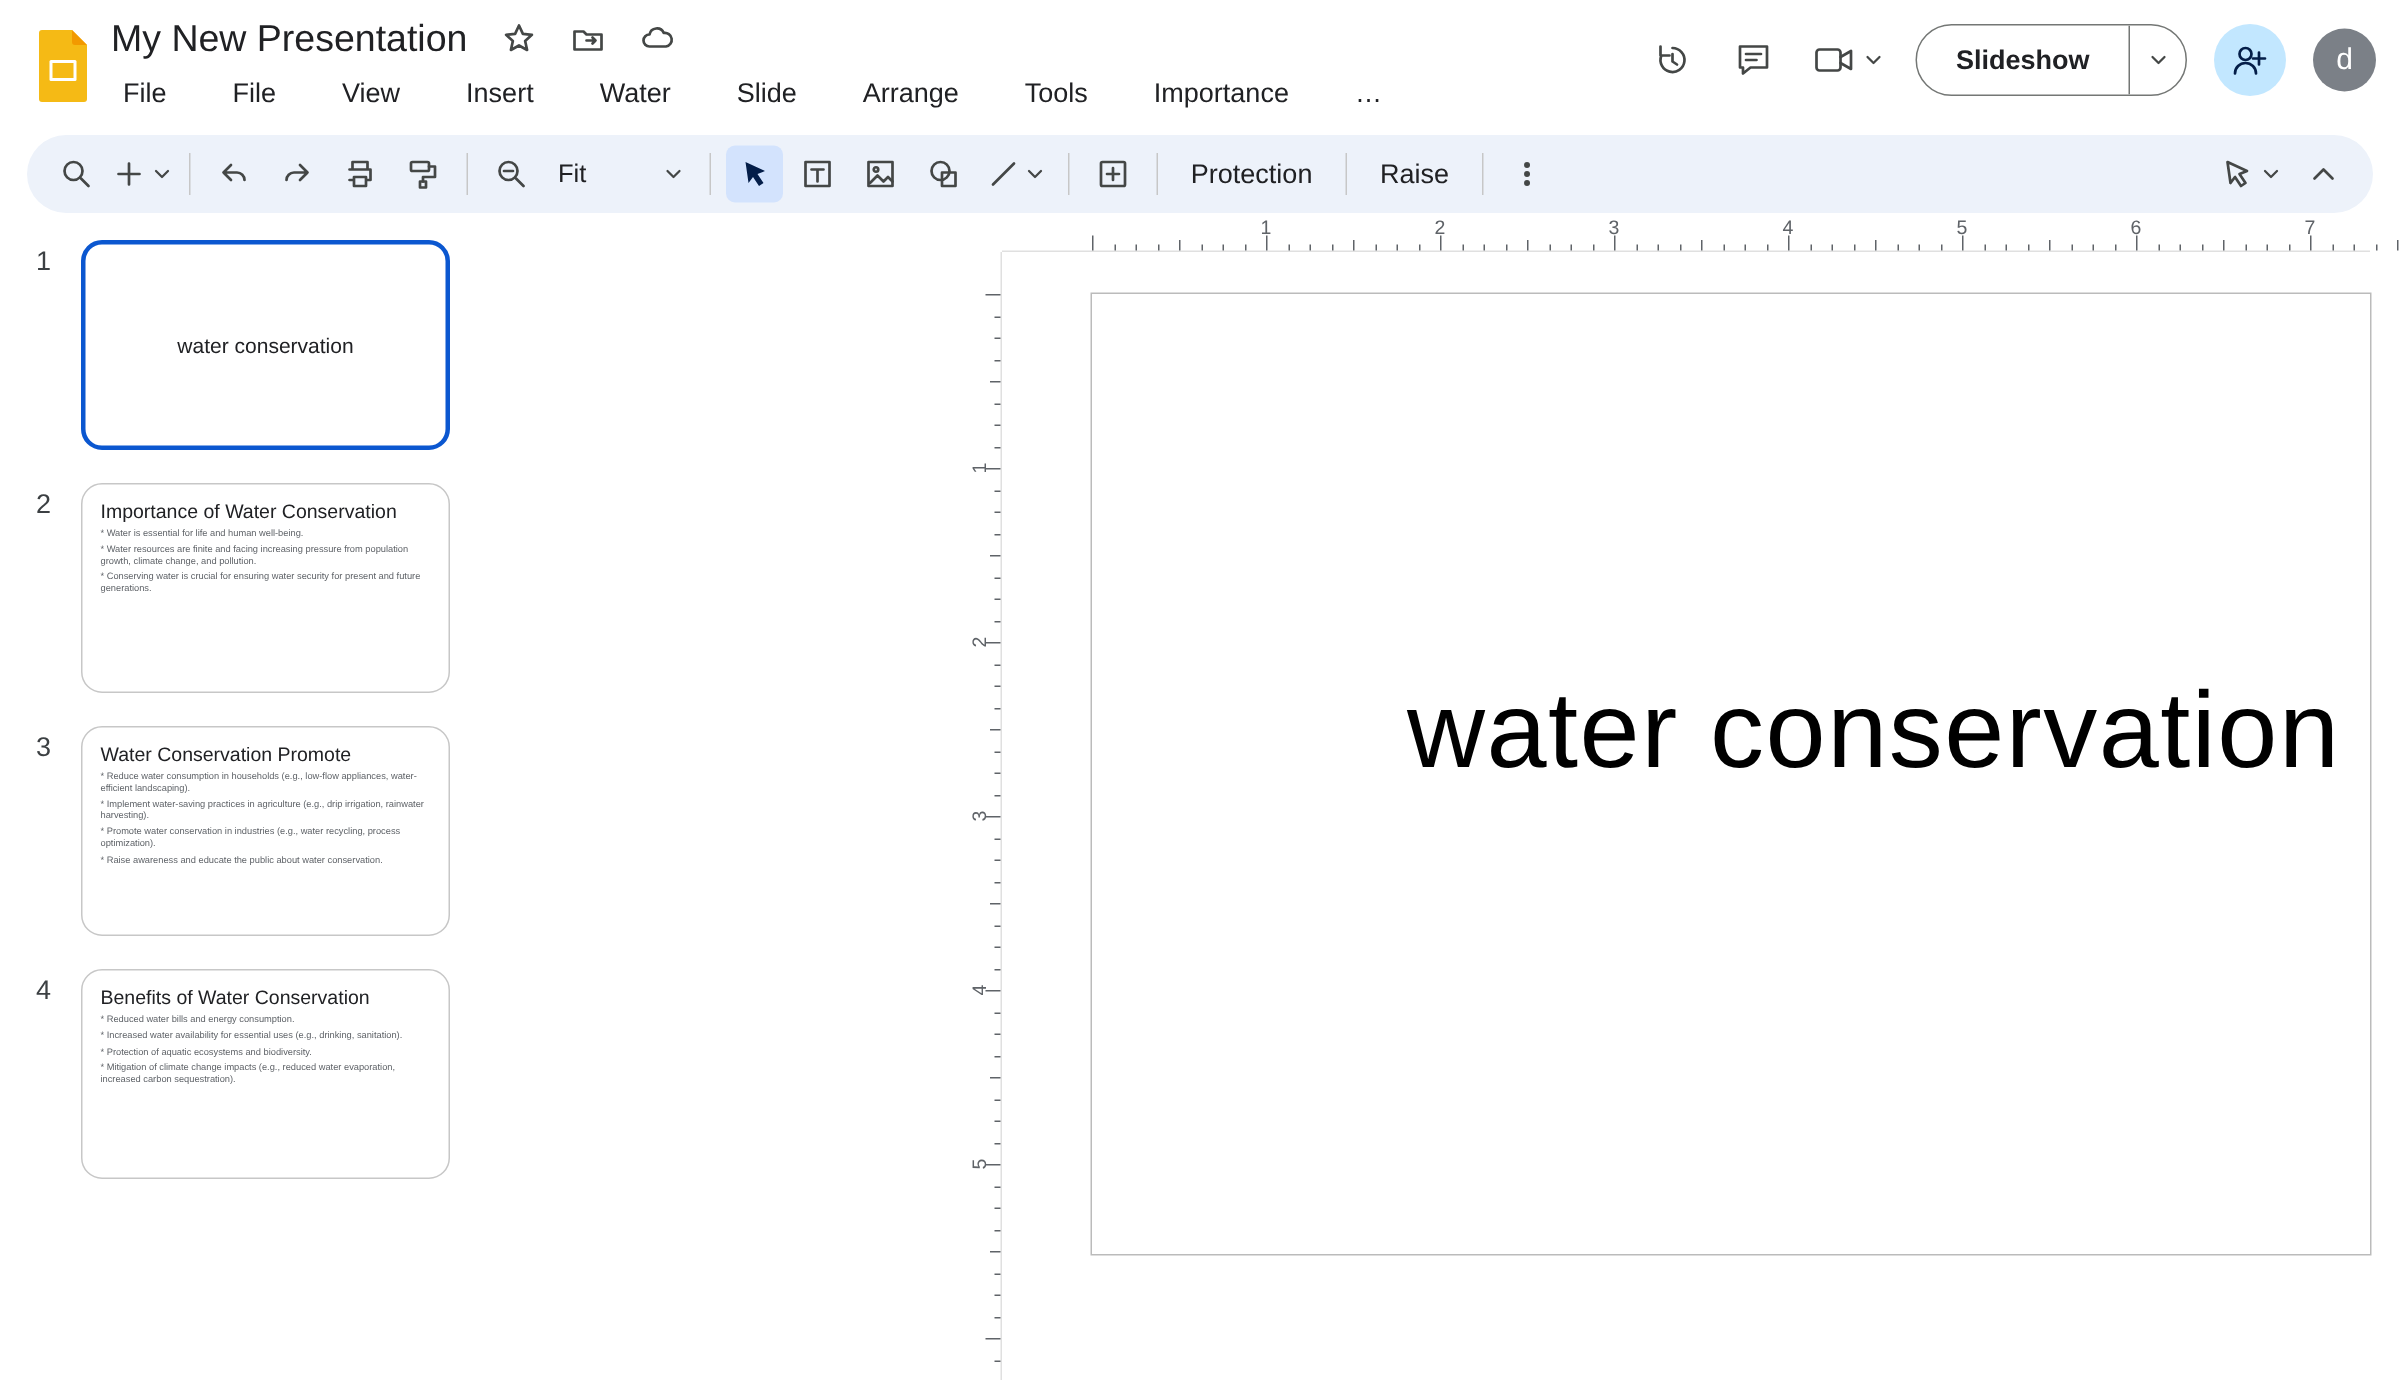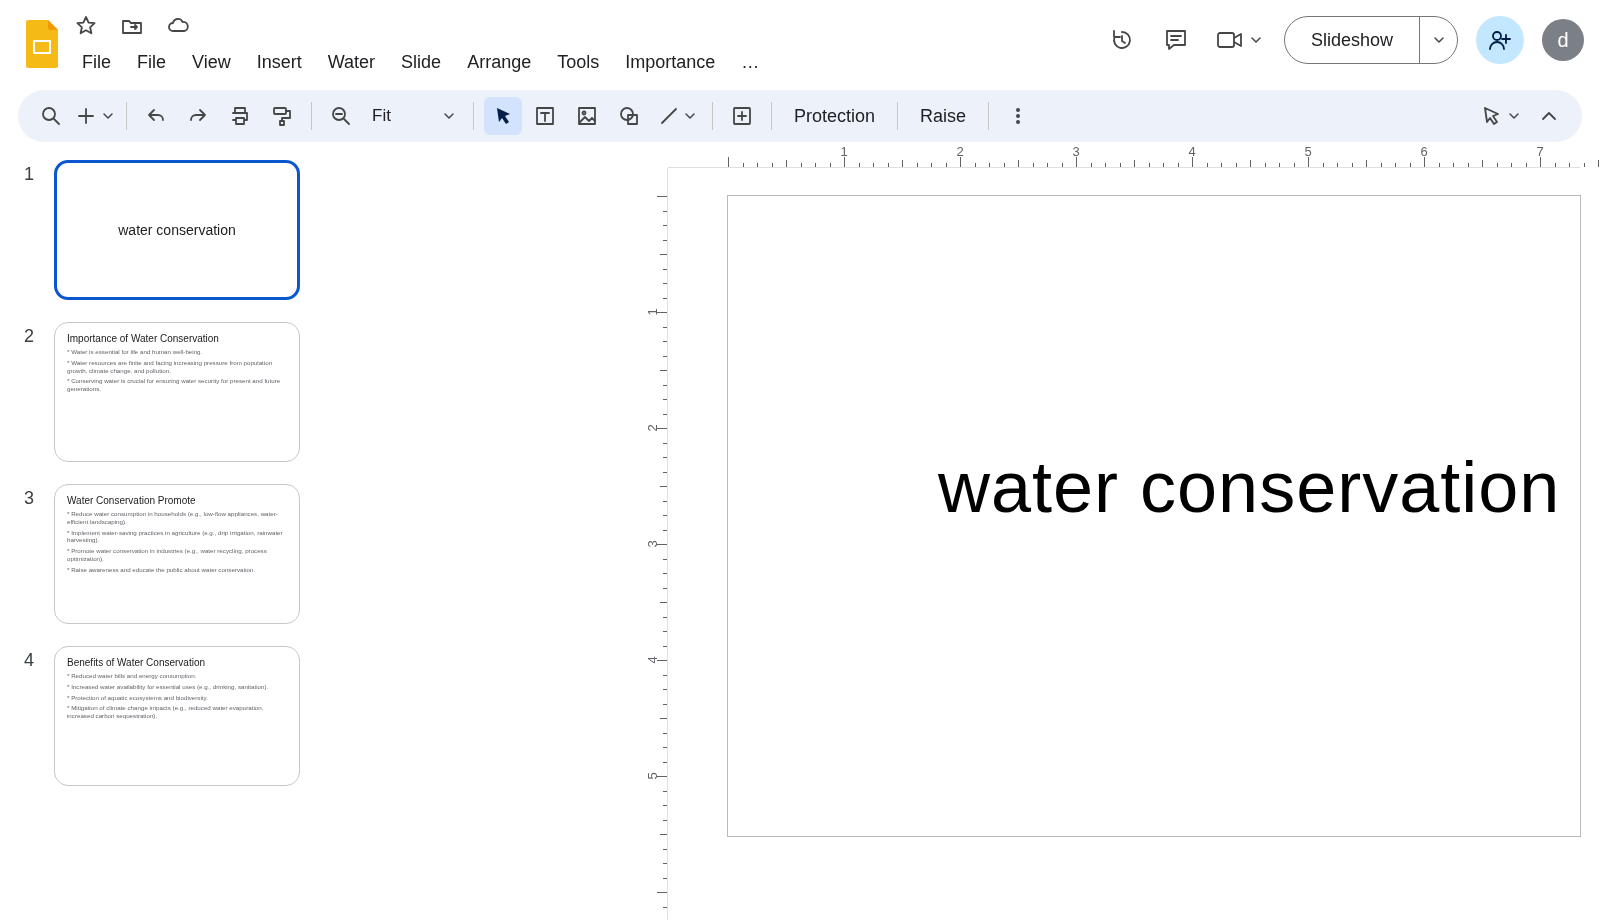--- a/index.html
+++ b/index.html
@@ -6,25 +6,25 @@
   html, body { width: 1600px; height: 920px; font-family: "Google Sans", Arial, sans-serif; background: #fff; overflow: hidden; color: #3c4043; }
   .app { display: flex; flex-direction: column; width: 100%; height: 100%; }
 
   
   .header { display: flex; align-items: flex-start; padding: 8px 16px 0 16px; height: 86px; }
   .logo-wrap { width: 52px; display: flex; justify-content: center; padding-top: 10px; }
   .title-block { flex: 1; display: flex; flex-direction: column; min-width: 0; }
   .title-row { display: flex; align-items: center; gap: 10px; height: 36px; }
   .doc-title { font-size: 25px; color: #202124; padding: 2px 6px; border-radius: 4px; }
   .icon-btn { width: 36px; height: 36px; display: inline-flex; align-items: center; justify-content: center; border-radius: 50%; cursor: pointer; }
-  .menu-row { display: flex; gap: 2px; padding-left: 2px; height: 36px; align-items: center; }
+  .menu-row { display: flex; gap: 20px; padding-left: 2px; height: 36px; align-items: center; }
   .menu-item { font-size: 18px; color: #202124; padding: 4px 12px; border-radius: 4px; cursor: pointer; }
   .header-right { display: flex; align-items: center; gap: 18px; padding-top: 8px; }
   .slideshow-btn { display: flex; align-items: center; border: 1px solid #747775; border-radius: 28px; height: 48px; overflow: hidden; }
-  .slideshow-main { padding: 0 26px; font-size: 18px; color: #202124; cursor: pointer; height: 100%; display: flex; align-items: center; }
+  .slideshow-main { padding: 0 26px; font-size: 18px; color: #202124; cursor: pointer; height: 100%; display: flex; align-items: center; font-weight: bold; }
   .slideshow-drop { width: 38px; height: 100%; display: flex; align-items: center; justify-content: center; border-left: 1px solid #747775; cursor: pointer; }
   .share-btn { width: 48px; height: 48px; border-radius: 50%; background: #c2e7ff; display: flex; align-items: center; justify-content: center; cursor: pointer; }
   .avatar { width: 42px; height: 42px; border-radius: 50%; background: #7b8087; color: #fff; display: flex; align-items: center; justify-content: center; font-size: 20px; cursor: pointer; }
 
   
   .toolbar { margin: 4px 18px 0 18px; background: #edf2fa; border-radius: 30px; height: 52px; display: flex; align-items: center; padding: 0 14px; gap: 4px; }
   .tb-btn { height: 38px; min-width: 38px; padding: 0 6px; display: inline-flex; align-items: center; justify-content: center; border-radius: 6px; cursor: pointer; position: relative; }
   .tb-btn.selected { background: #d3e3fd; }
   .tb-sep { width: 1px; height: 28px; background: #c7c7c7; margin: 0 6px; }
   .tb-text { font-size: 18px; color: #202124; padding: 0 12px; cursor: pointer; height: 38px; display: inline-flex; align-items: center; border-radius: 6px; }
@@ -32,21 +32,21 @@
   .zoom-wrap { display: flex; align-items: center; gap: 6px; cursor: pointer; padding: 0 8px; }
   .zoom-label { font-size: 17px; color: #202124; }
 
   
   .body { flex: 1; display: flex; min-height: 0; }
   .film { width: 320px; padding: 18px 10px 18px 24px; overflow: auto; }
   .thumb-row { display: flex; align-items: flex-start; margin-bottom: 22px; }
   .thumb-num { width: 30px; font-size: 18px; color: #3c4043; padding-top: 4px; }
   .thumb { width: 246px; height: 140px; border: 1px solid #c7c7c7; border-radius: 14px; background: #fff; padding: 10px 12px; font-size: 6.2px; color: #5f6368; overflow: hidden; cursor: pointer; }
   .thumb.selected { border: 3px solid #0b57d0; }
-  .thumb .t-title { font-size: 10px; color: #202124; font-weight: 500; margin-bottom: 4px; }
+  .thumb .t-title { font-size: 13px; color: #202124; font-weight: 500; margin-bottom: 4px; }
   .thumb .t-center { display: flex; align-items: center; justify-content: center; height: 100%; font-size: 14px; color: #202124; }
   .thumb .bullets div { margin-bottom: 3px; line-height: 1.25; }
 
   .editor { flex: 1; position: relative; background: #fff; }
   .ruler-h { position: absolute; left: 348px; right: 20px; top: 0; height: 26px; border-bottom: 1px solid #e0e0e0; }
   .ruler-v { position: absolute; left: 322px; top: 26px; bottom: 0; width: 26px; border-right: 1px solid #e0e0e0; }
   .ruler-h .tick, .ruler-v .tick { position: absolute; background: #5f6368; }
   .ruler-h .num { position: absolute; font-size: 13px; color: #5f6368; top: 2px; transform: translateX(-50%); }
   .ruler-v .num { position: absolute; font-size: 13px; color: #5f6368; left: 3px; transform: translateY(-50%); }
   .canvas-wrap { position: absolute; left: 348px; top: 26px; right: 20px; bottom: 0; display: flex; align-items: flex-start; justify-content: flex-start; padding-top: 28px; padding-left: 60px; }
@@ -68,20 +68,21 @@
     <div class="logo-wrap">
       <svg width="40" height="52" viewBox="0 0 40 52">
         <path d="M6 2 h20 l10 10 v36 a2 2 0 0 1 -2 2 H6 a2 2 0 0 1 -2 -2 V4 a2 2 0 0 1 2 -2 z" fill="#f5ba15"></path>
         <path d="M26 2 l10 10 h-8 a2 2 0 0 1 -2 -2 z" fill="#f29900"></path>
         <rect x="11" y="22" width="18" height="14" rx="1" fill="#fff"></rect>
         <rect x="13" y="24" width="14" height="10" fill="#f5ba15"></rect>
       </svg>
     </div>
     <div class="title-block">
       <div class="title-row">
+        <span class="doc-title">My New Presentation</span>
         <span class="icon-btn">
           <svg width="22" height="22" class="ic">
               <path d="M11 2 l2.6 5.6 6 .6 -4.5 4.1 1.3 6 -5.4 -3 -5.4 3 1.3 -6 -4.5 -4.1 6 -.6 z"></path>
             </svg>
         </span>
         <span class="icon-btn">
           <svg width="22" height="22" class="ic">
               <path d="M2 6 h6 l2 2 h10 v10 H2 z"></path>
               <path d="M10 12 h6 m0 0 l-2 -2 m2 2 l-2 2"></path>
             </svg>

